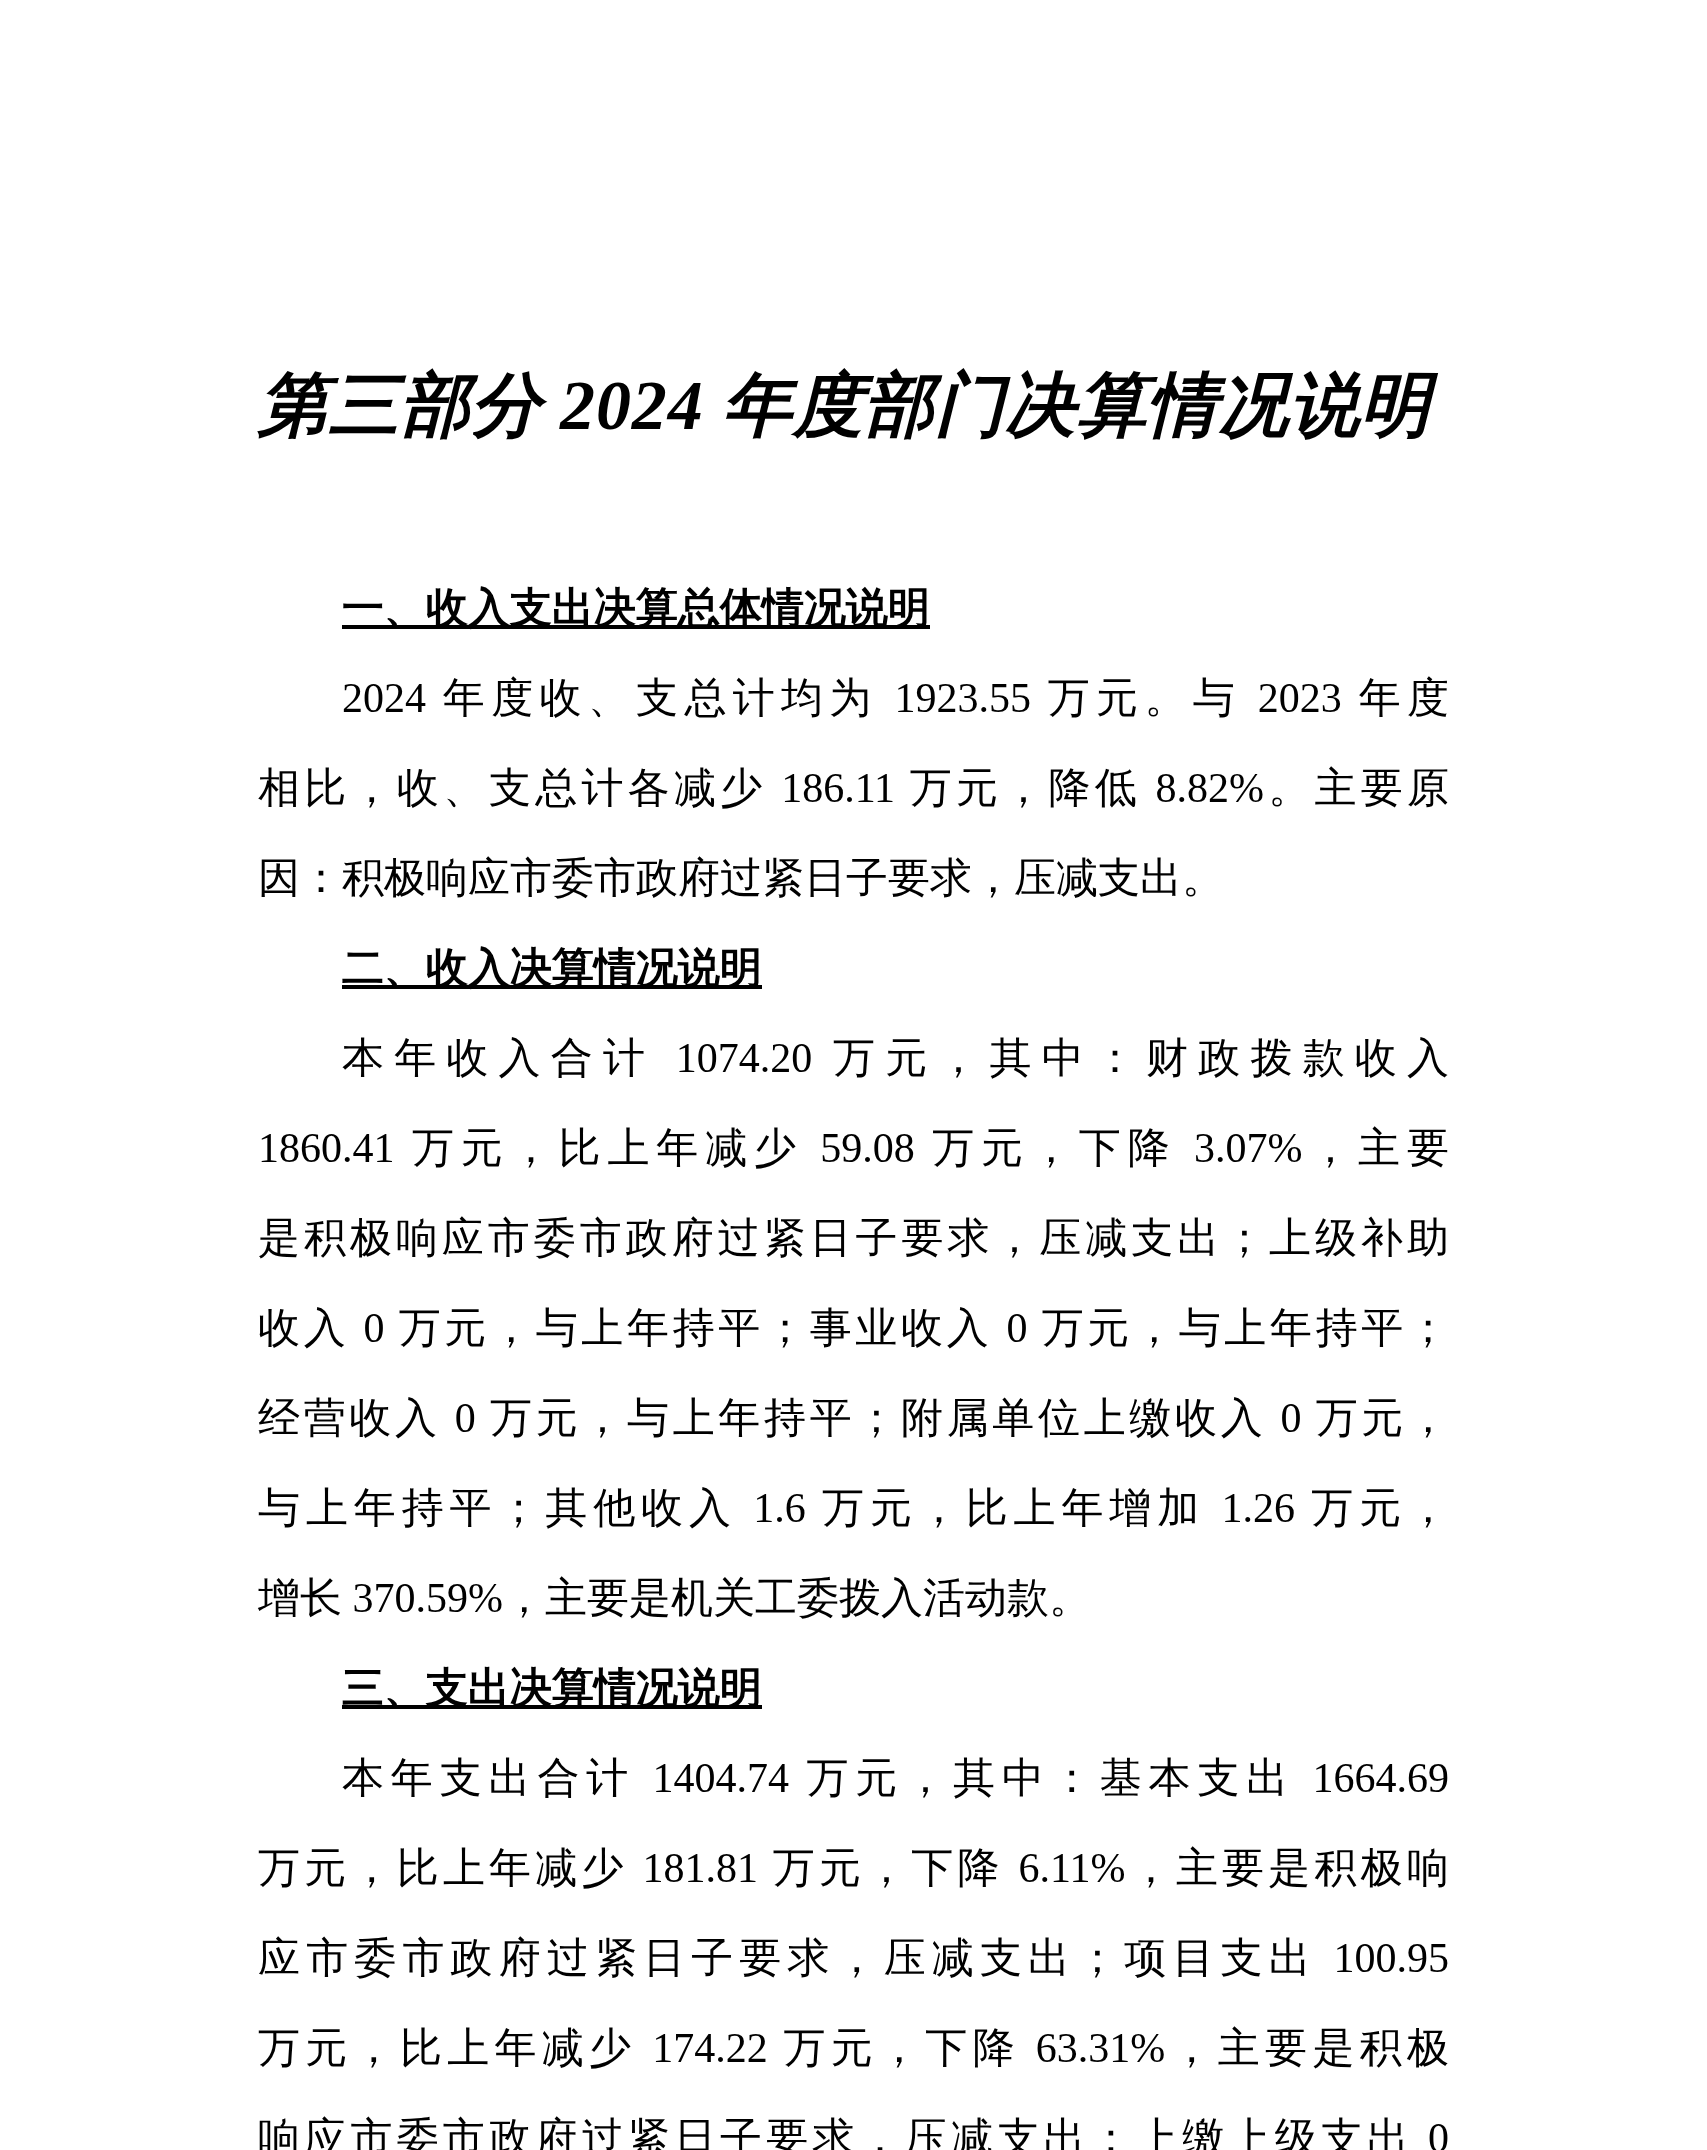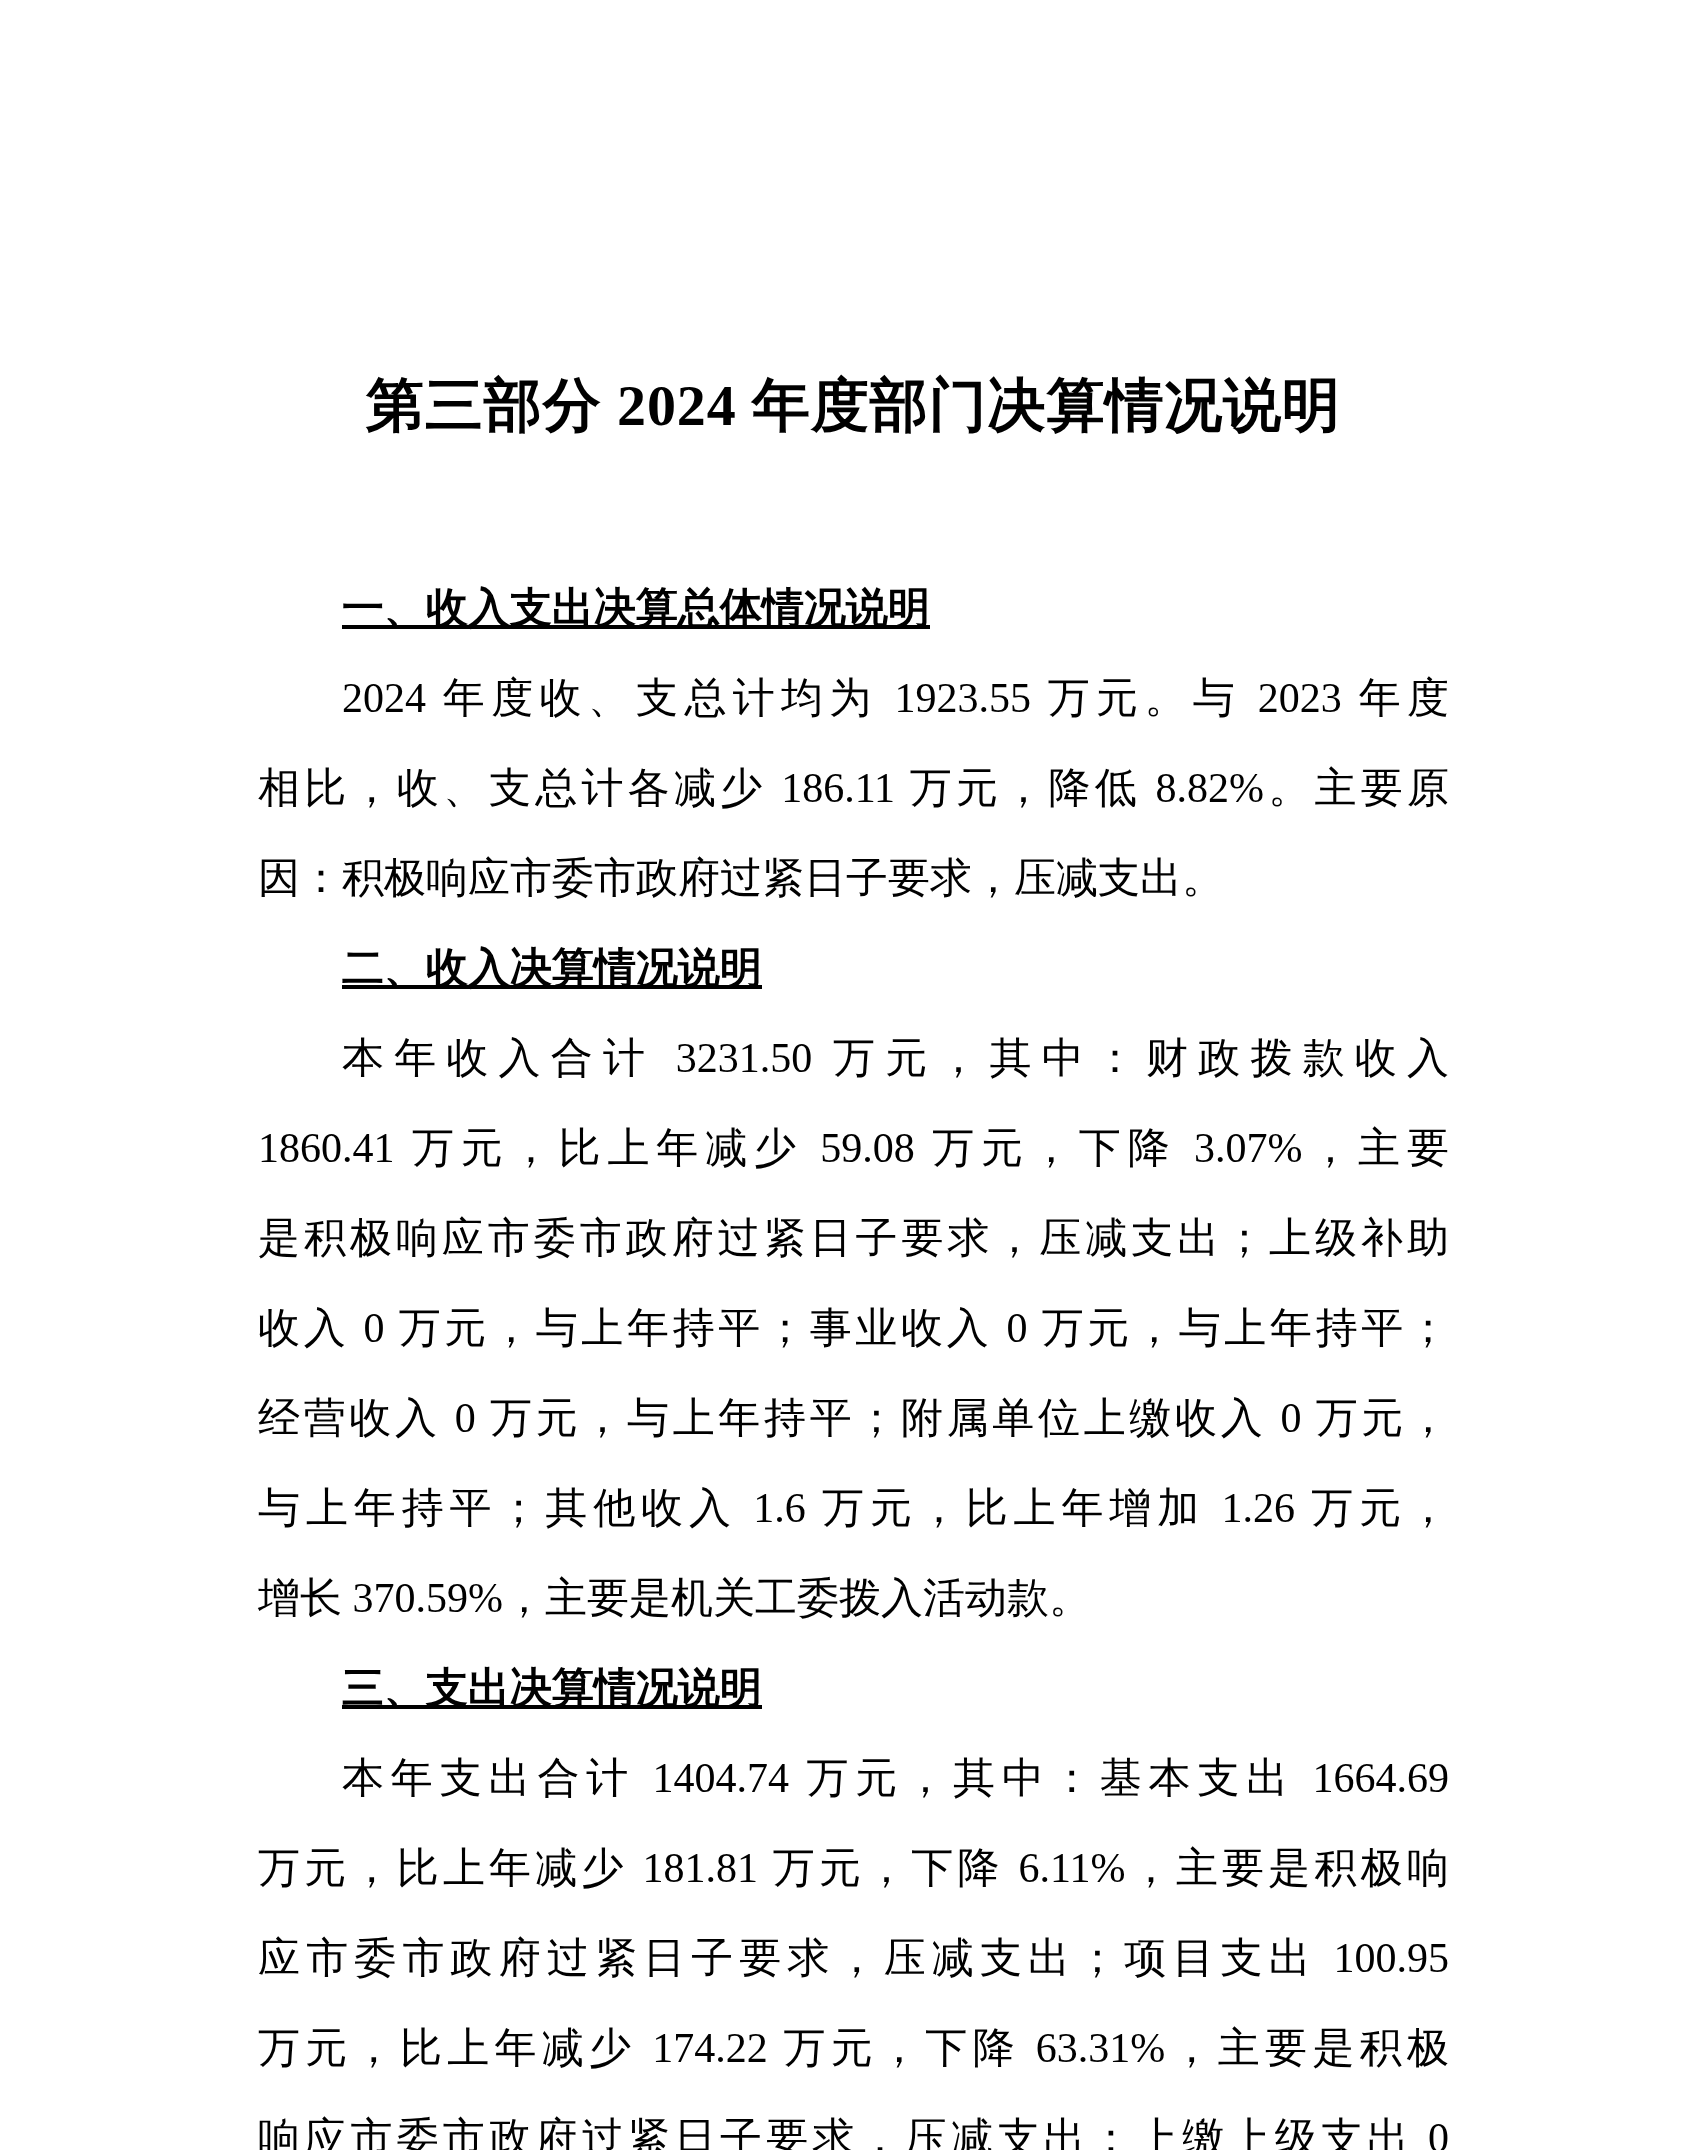--- a/index.html
+++ b/index.html
@@ -9,27 +9,28 @@
     width: 1707px;
     height: 2414px;
     background: #ffffff;
     color: #000000;
     padding: 0 258px;
     overflow: hidden;
     font-family: "Liberation Serif", "DejaVu Serif", serif;
   }
   .title {
     margin-top: 374px;
-    font-size: 58px;
+    font-size: 70px;
     line-height: 63px;
     font-weight: bold;
-    text-align: center;
+    text-align: left;
     font-family: "Liberation Serif", "DejaVu Serif", serif;
     letter-spacing: 0.9px;
     white-space: nowrap;
+    font-style: italic;
   }
   .content { margin-top: 126px; }
   .heading {
     font-size: 42px;
     line-height: 90px;
     font-weight: bold;
     text-indent: 84px;
     font-family: "Liberation Sans", "DejaVu Sans", sans-serif;
     white-space: nowrap;
     text-decoration: underline;
@@ -53,21 +54,21 @@
   <h1 class="title">第三部分 2024 年度部门决算情况说明</h1>
 
   <div class="content">
 
     <h2 class="heading">一、收入支出决算总体情况说明</h2>
     <p class="line first fill">2024 年度收、支总计均为 1923.55 万元。与 2023 年度</p>
     <p class="line fill">相比，收、支总计各减少 186.11 万元，降低 8.82%。主要原</p>
     <p class="line">因：积极响应市委市政府过紧日子要求，压减支出。</p>
 
     <h2 class="heading">二、收入决算情况说明</h2>
-    <p class="line first fill">本年收入合计 3231.50 万元，其中：财政拨款收入</p>
+    <p class="line first fill">本年收入合计 1074.20 万元，其中：财政拨款收入</p>
     <p class="line fill">1860.41 万元，比上年减少 59.08 万元，下降 3.07%，主要</p>
     <p class="line fill">是积极响应市委市政府过紧日子要求，压减支出；上级补助</p>
     <p class="line fill">收入 0 万元，与上年持平；事业收入 0 万元，与上年持平；</p>
     <p class="line fill">经营收入 0 万元，与上年持平；附属单位上缴收入 0 万元，</p>
     <p class="line fill">与上年持平；其他收入 1.6 万元，比上年增加 1.26 万元，</p>
     <p class="line">增长 370.59%，主要是机关工委拨入活动款。</p>
 
     <h2 class="heading">三、支出决算情况说明</h2>
     <p class="line first fill">本年支出合计 1404.74 万元，其中：基本支出 1664.69</p>
     <p class="line fill">万元，比上年减少 181.81 万元，下降 6.11%，主要是积极响</p>

